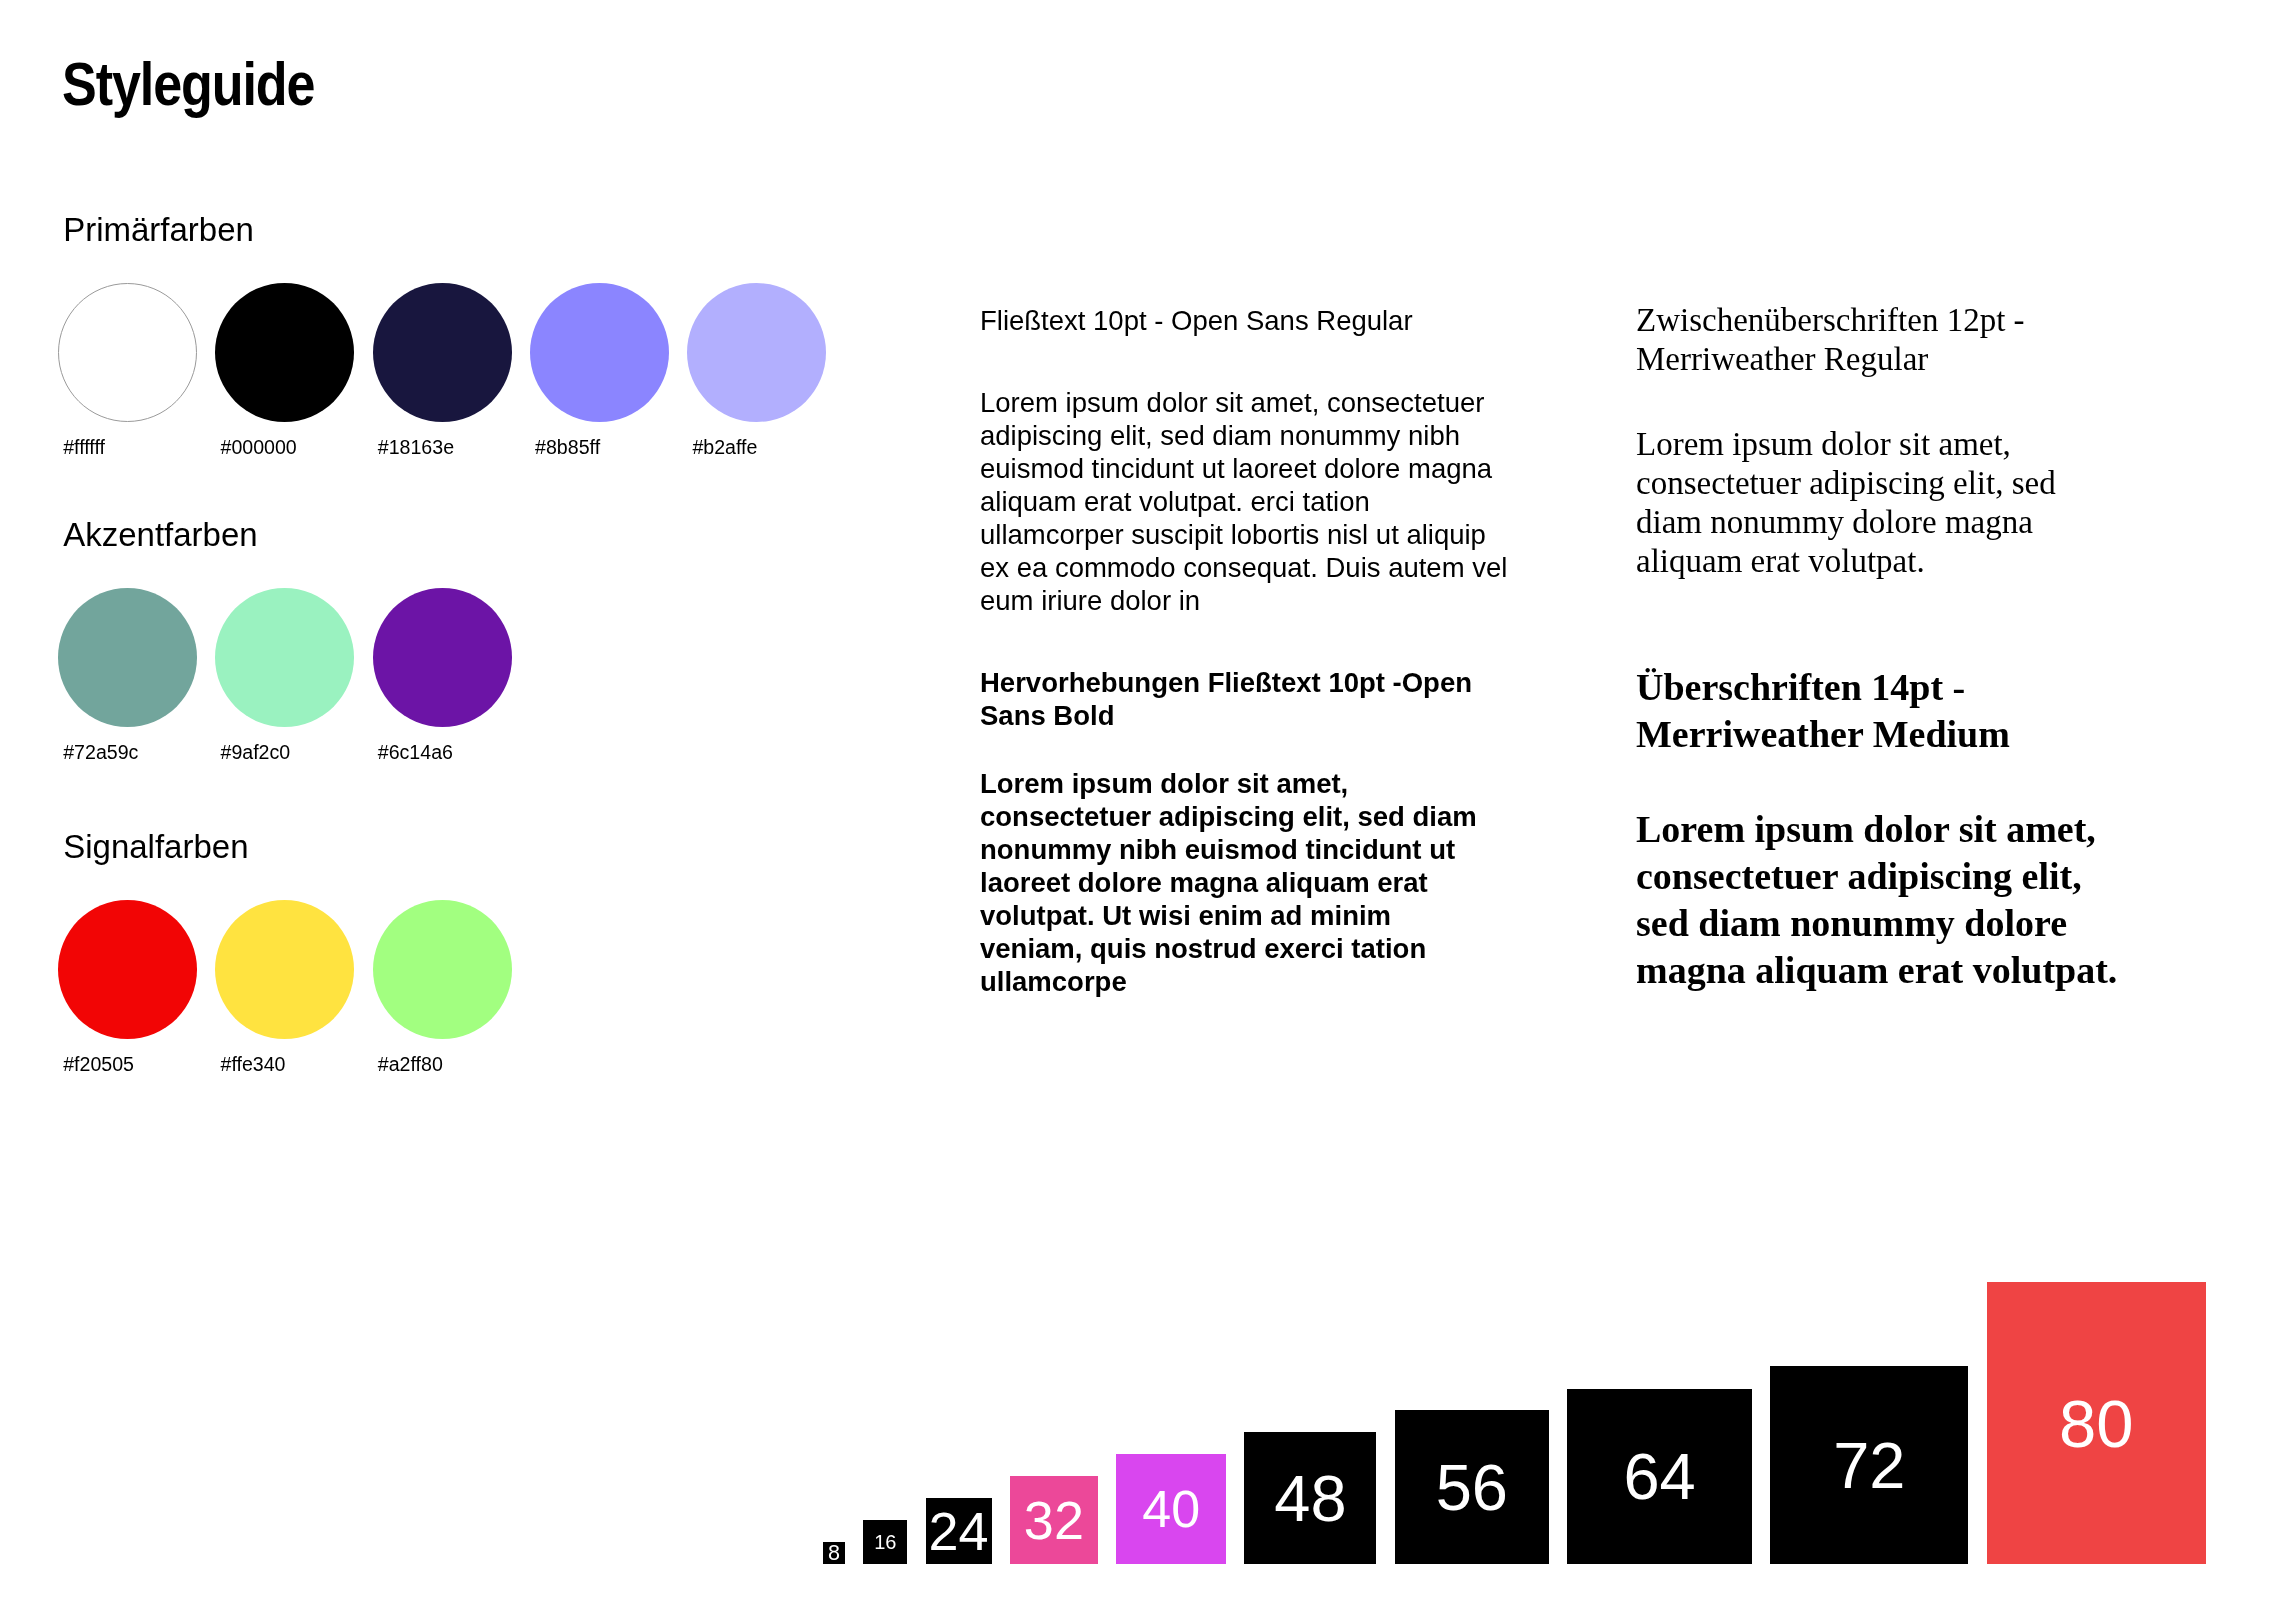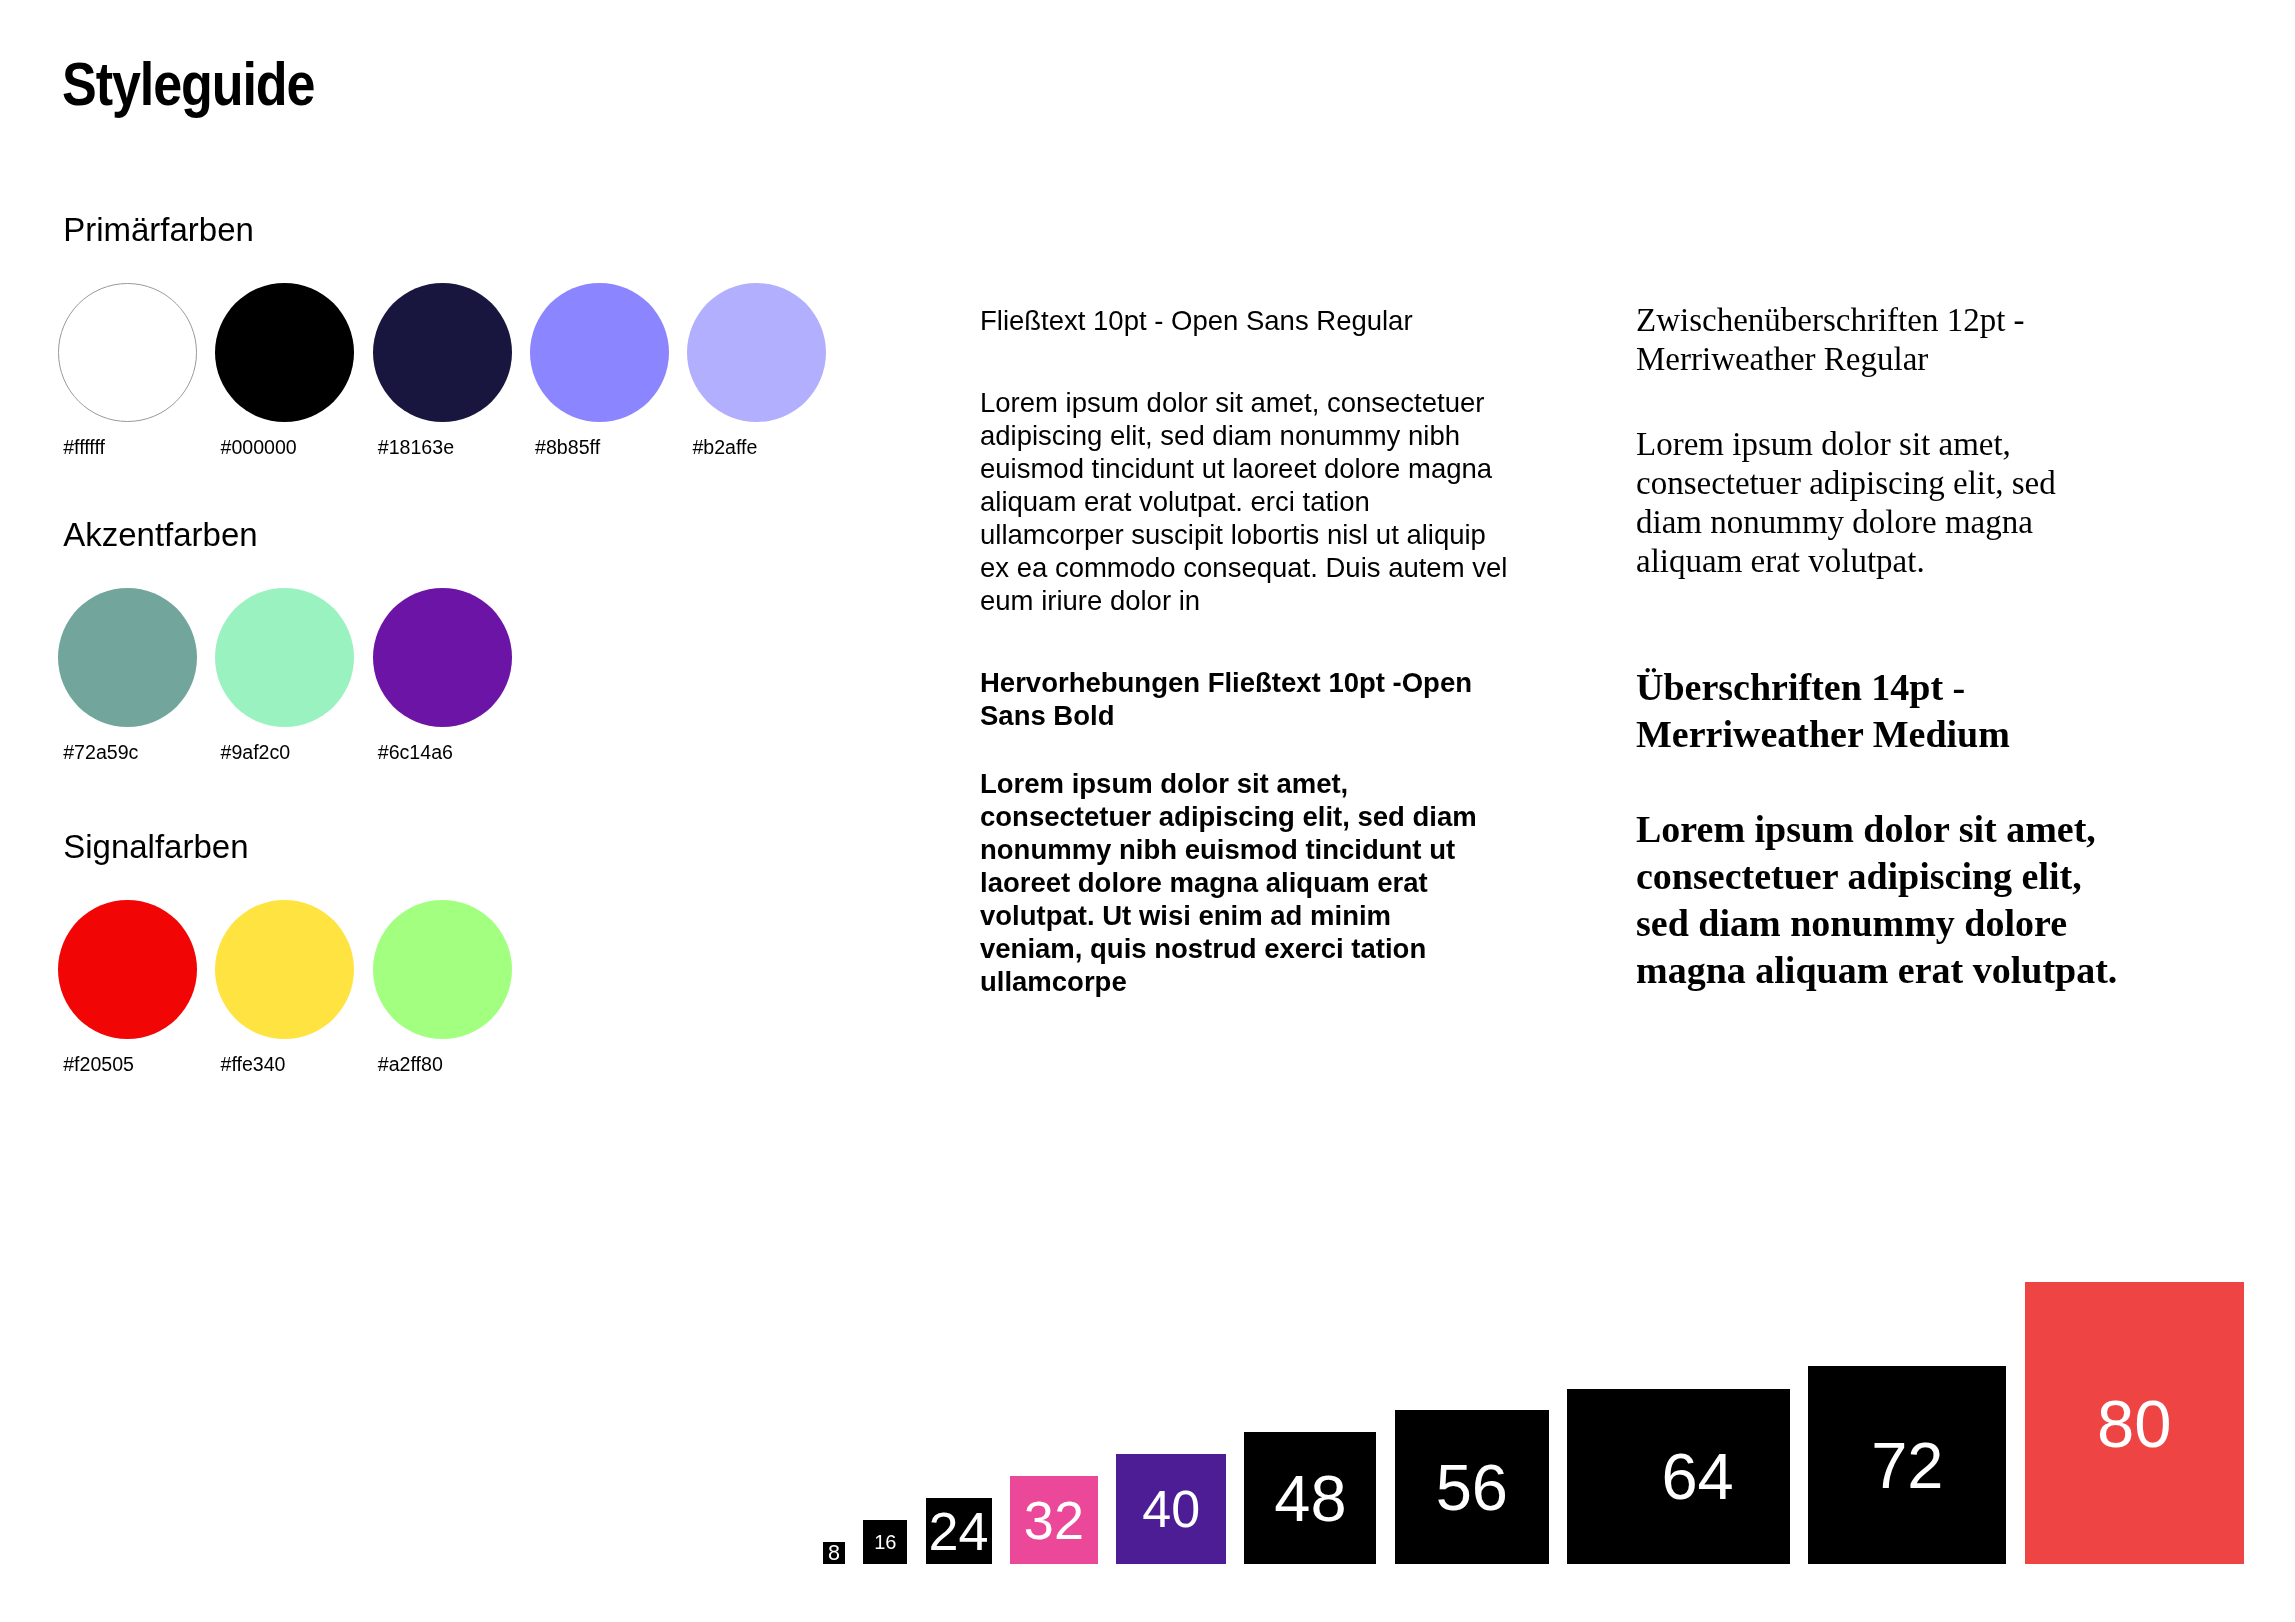--- a/index.html
+++ b/index.html
@@ -176,30 +176,30 @@
       </div>
       <div class="size-square" style="width: 44px; height: 44px; font-size: 20px; background: rgb(0, 0, 0); color: rgb(255, 255, 255);">
         <span>16</span>
       </div>
       <div class="size-square" style="width: 66px; height: 66px; font-size: 54px; background: rgb(0, 0, 0); color: rgb(255, 255, 255);">
         <span>24</span>
       </div>
       <div class="size-square" style="width: 88px; height: 88px; font-size: 54px; background: #ec4899; color: rgb(255, 255, 255);">
         <span>32</span>
       </div>
-      <div class="size-square" style="width: 110px; height: 110px; font-size: 52px; background: #4c1d95; color: rgb(255, 255, 255);">
+      <div class="size-square" style="width: 110px; height: 110px; font-size: 52px; background: #d946ef; color: rgb(255, 255, 255);">
         <span>40</span>
       </div>
       <div class="size-square" style="width: 132px; height: 132px; font-size: 65px; background: rgb(0, 0, 0); color: rgb(255, 255, 255); text-align: center;">
         <span>48</span>
       </div>
       <div class="size-square" style="width: 154px; height: 154px; font-size: 65px; background: rgb(0, 0, 0); color: rgb(255, 255, 255);">
         <span>56</span>
       </div>
-      <div class="size-square" style="width: 185px; height: 175px; font-size: 65px; background: rgb(0, 0, 0); color: rgb(255, 255, 255); padding-left: 38px;">
+      <div class="size-square" style="width: 185px; height: 175px; font-size: 65px; background: rgb(0, 0, 0); color: rgb(255, 255, 255);">
         <span>64</span>
       </div>
       <div class="size-square" style="width: 198px; height: 198px; font-size: 65px; background: rgb(0, 0, 0); color: rgb(255, 255, 255);">
         <span>72</span>
       </div>
       <div class="size-square" style="width: 219px; height: 282px; font-size: 67px; background: #ef4444; color: rgb(255, 255, 255);">
         <span>80</span>
       </div>
     </div>
 

